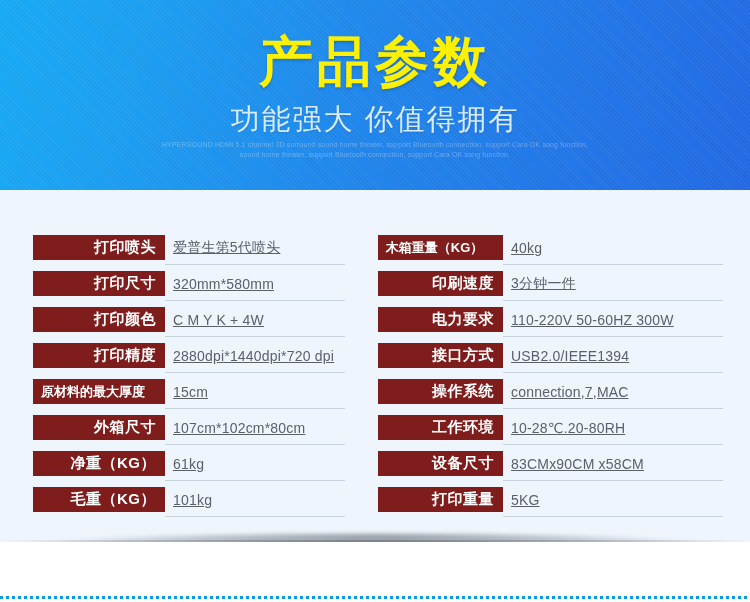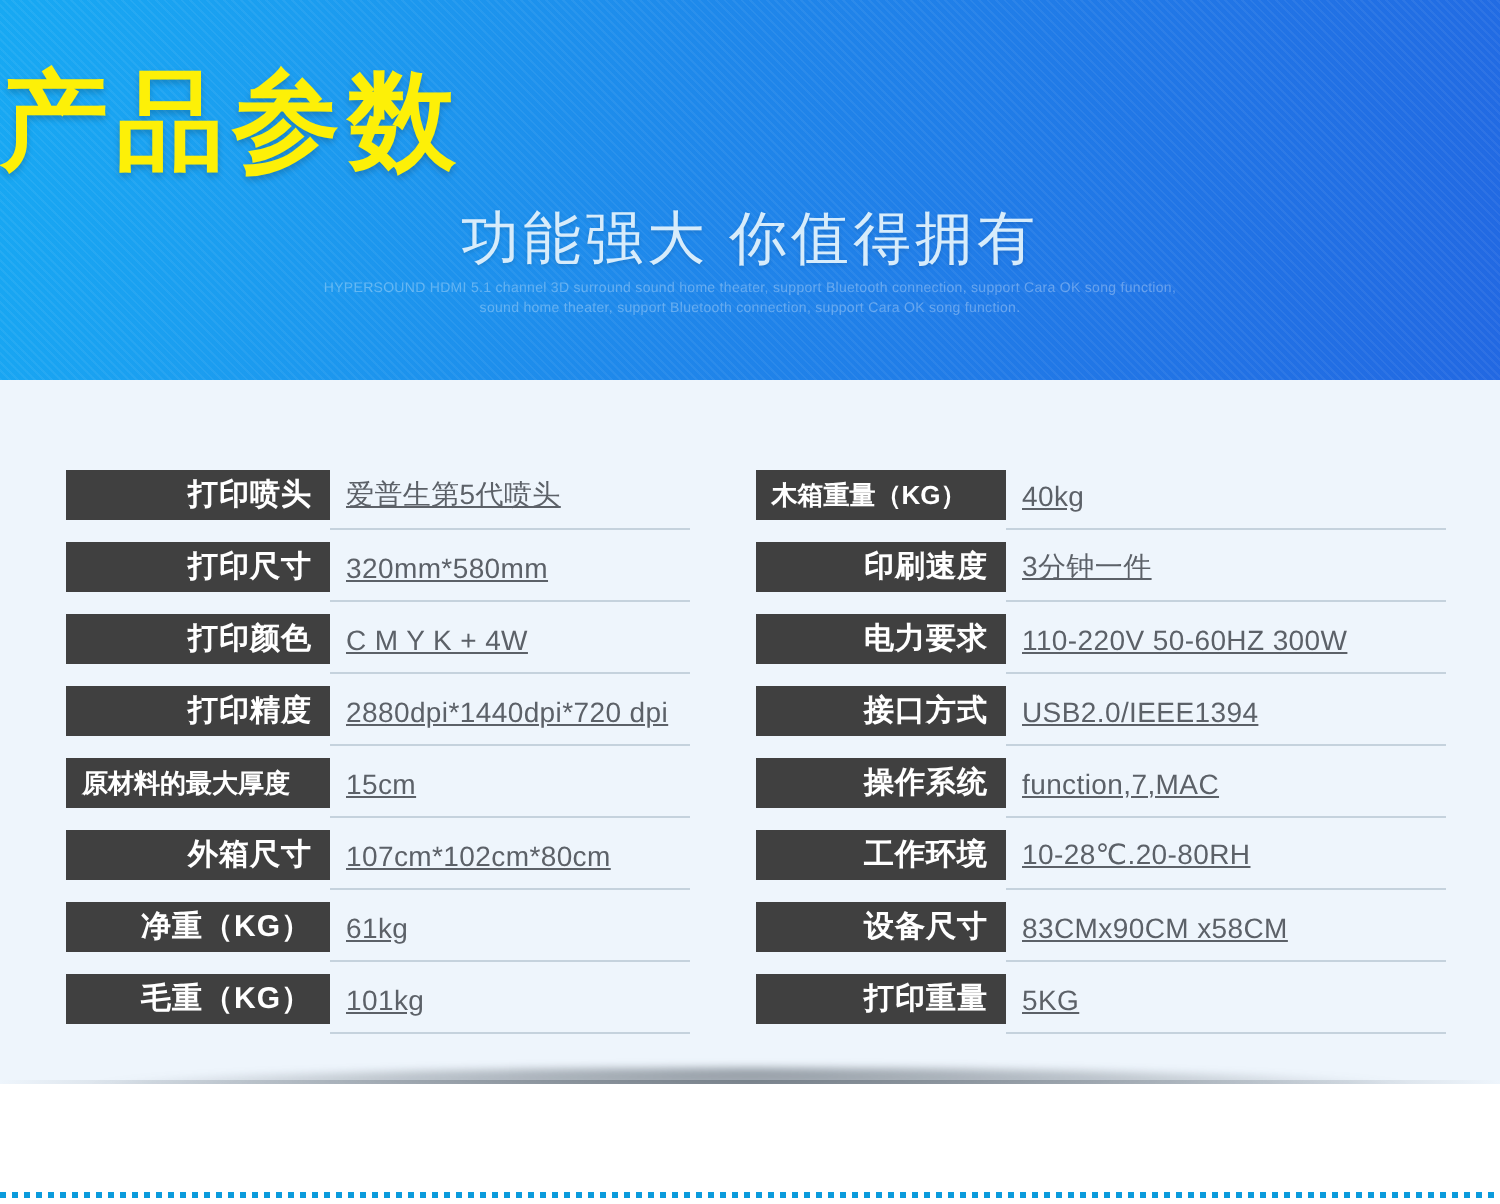--- a/index.html
+++ b/index.html
@@ -30,21 +30,21 @@
         rgba(0,0,0,0.0) 3px),
       linear-gradient(105deg, #17a9f3 0%, #1b9ef0 18%, #1f86ea 48%, #2176e6 75%, #2268e2 100%);
     overflow: hidden;
   }
 
   #banner-title {
     position: absolute;
     top: 33px;
     left: 0;
     width: 750px;
-    text-align: left;
+    text-align: center;
     font-size: 54px;
     font-weight: bold;
     letter-spacing: 4px;
     color: #fdf007;
     text-shadow: 0 2px 3px rgba(0,0,0,0.18);
     line-height: 1.05;
   }
 
   #banner-subtitle {
     position: absolute;
@@ -122,21 +122,21 @@
   .spec-row {
     position: relative;
     height: 36px;
   }
 
   .spec-label {
     position: absolute;
     left: 0;
     top: 0;
     height: 25px;
-    background: #404040;
+    background: #7f1d1d;
     color: #ffffff;
     font-size: 15px;
     font-weight: bold;
     letter-spacing: 0.5px;
     display: flex;
     align-items: center;
     justify-content: flex-end;
     padding-right: 9px;
   }
   #col-left  .spec-label { width: 132px; }
@@ -266,21 +266,21 @@
         <div class="spec-value">110-220V 50-60HZ 300W</div>
         <div class="spec-underline"></div>
       </div>
       <div class="spec-row">
         <div class="spec-label">接口方式</div>
         <div class="spec-value">USB2.0/IEEE1394</div>
         <div class="spec-underline"></div>
       </div>
       <div class="spec-row">
         <div class="spec-label">操作系统</div>
-        <div class="spec-value">function,7,MAC</div>
+        <div class="spec-value">connection,7,MAC</div>
         <div class="spec-underline"></div>
       </div>
       <div class="spec-row">
         <div class="spec-label">工作环境</div>
         <div class="spec-value">10-28℃.20-80RH</div>
         <div class="spec-underline"></div>
       </div>
       <div class="spec-row">
         <div class="spec-label">设备尺寸</div>
         <div class="spec-value">83CMx90CM x58CM</div>

